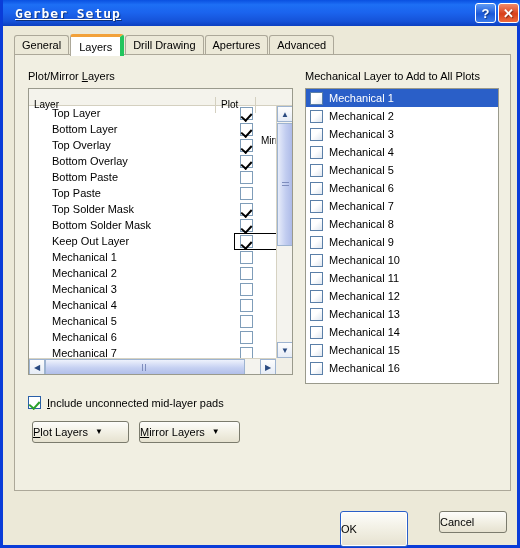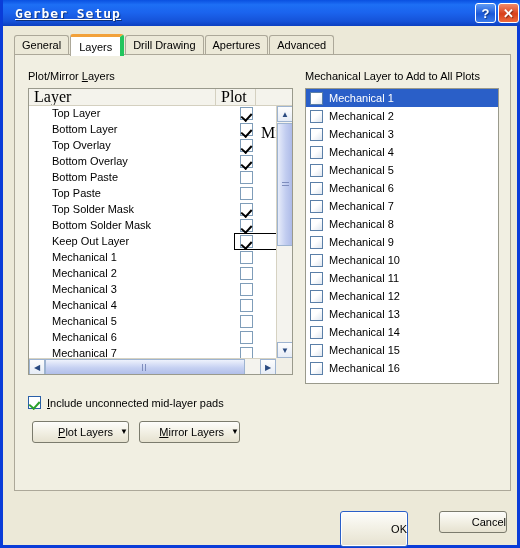--- a/index.html
+++ b/index.html
@@ -79,22 +79,22 @@
     border:1px solid #9a9a8c;
     box-sizing:border-box;overflow:hidden;
   }
   #left-list{left:25px;top:88px;width:265px;height:287px;}
   .lhead{
     position:absolute;left:0;top:0;width:100%;height:17px;
     background:#f4f3ec;border-bottom:1px solid #d4d0c0;
     box-sizing:border-box;
   }
   .lhead .hc{
-    position:absolute;top:0;height:16px;line-height:16px;font-size:16px;color:#000;
-    box-sizing:border-box;padding-left:5px;white-space:nowrap;overflow:hidden;font-family:Liberation Serif, serif;
+    position:absolute;top:8px;height:16px;line-height:16px;font-size:10px;color:#000;
+    box-sizing:border-box;padding-left:5px;white-space:nowrap;overflow:hidden;
   }
   .hc.c1{left:0;width:187px;border-right:1px solid #d4d0c0;}
   .hc.c2{left:187px;width:40px;border-right:1px solid #d4d0c0;}
   .hc.c3{left:227px;width:36px;margin-top:36px;}
   .lrows{position:absolute;left:0;top:17px;width:100%;padding-left:18px;}
   .lrow{height:16px;position:relative;}
   .lrow .lname{
     position:absolute;left:5px;top:0;height:16px;line-height:15px;
     font-size:11px;color:#000;white-space:nowrap;
   }
@@ -181,30 +181,30 @@
   .cb-green::after{
     content:"";position:absolute;left:2px;top:2px;
     width:5px;height:8px;border:solid #2aa02a;border-width:0 2px 2px 0;
     transform:rotate(42deg);
   }
   .inc-label{margin-left:6px;font-size:11px;color:#000;white-space:nowrap;}
   .btn{
     border:1px solid #7b7b6d;border-radius:3px;
     background:linear-gradient(180deg,#fdfdfb 0%,#f3f1e6 45%,#e6e2d0 100%);
     font-size:11px;color:#000;
-    display:flex;align-items:center;justify-content:flex-end;
+    display:flex;align-items:center;justify-content:flex-start;
     box-sizing:border-box;white-space:nowrap;
     position:absolute;
   }
   .btn .caret{margin-left:7px;font-size:8px;line-height:1;}
   #plot-layers-btn{left:29px;top:421px;width:97px;height:22px;}
   #mirror-layers-btn{left:136px;top:421px;width:101px;height:22px;}
   #ok-btn{left:337px;top:511px;width:68px;height:36px;
     border:1px solid #2a5fc8;box-shadow:inset 0 0 0 1px #ffffff;}
-  #cancel-btn{left:436px;top:511px;width:68px;height:22px;padding-left:12px;}
+  #cancel-btn{left:436px;top:511px;width:68px;height:22px;}
 </style>
 </head>
 <body>
 
 <div class="window">
 
   <div class="titlebar">
     <div class="title-text">Gerber Setup</div>
     <div class="title-btns">
       <div class="tbtn help">?</div>

